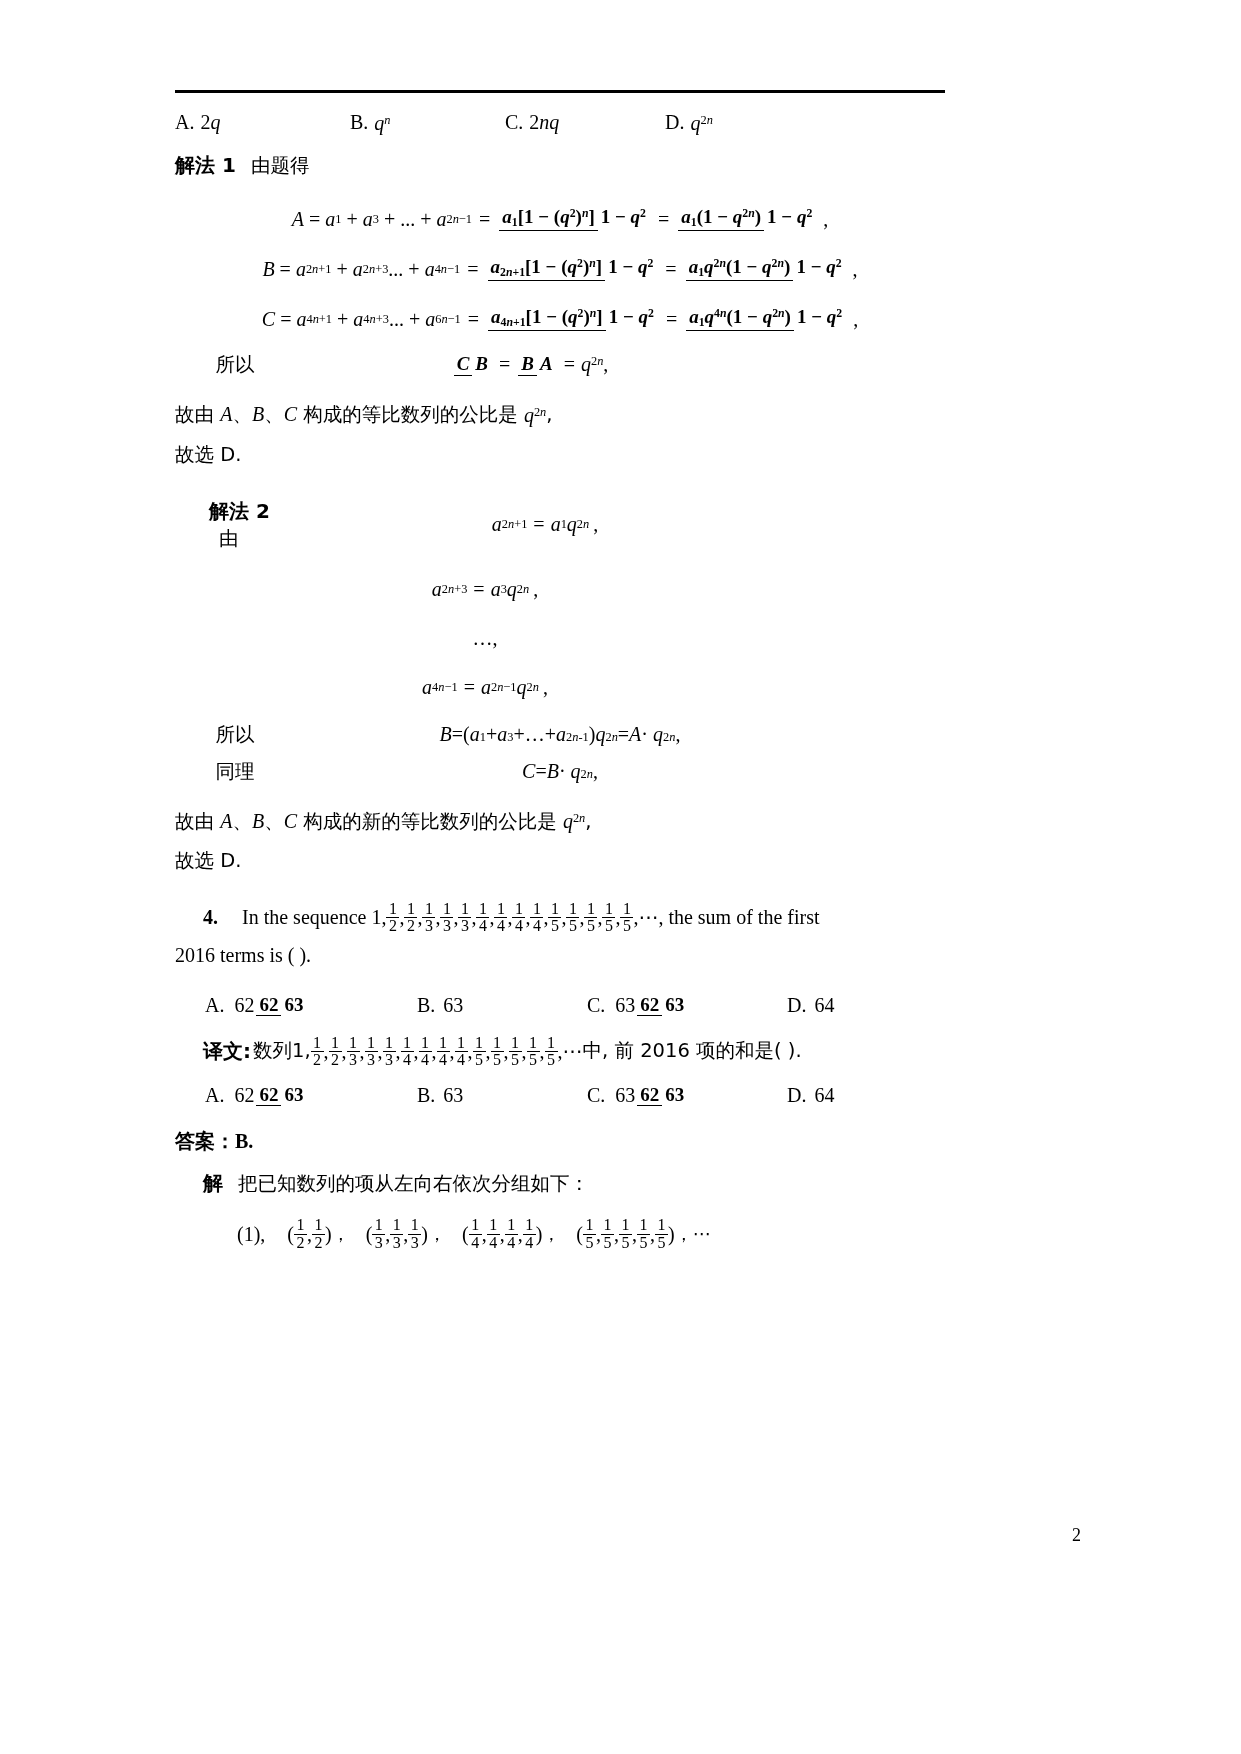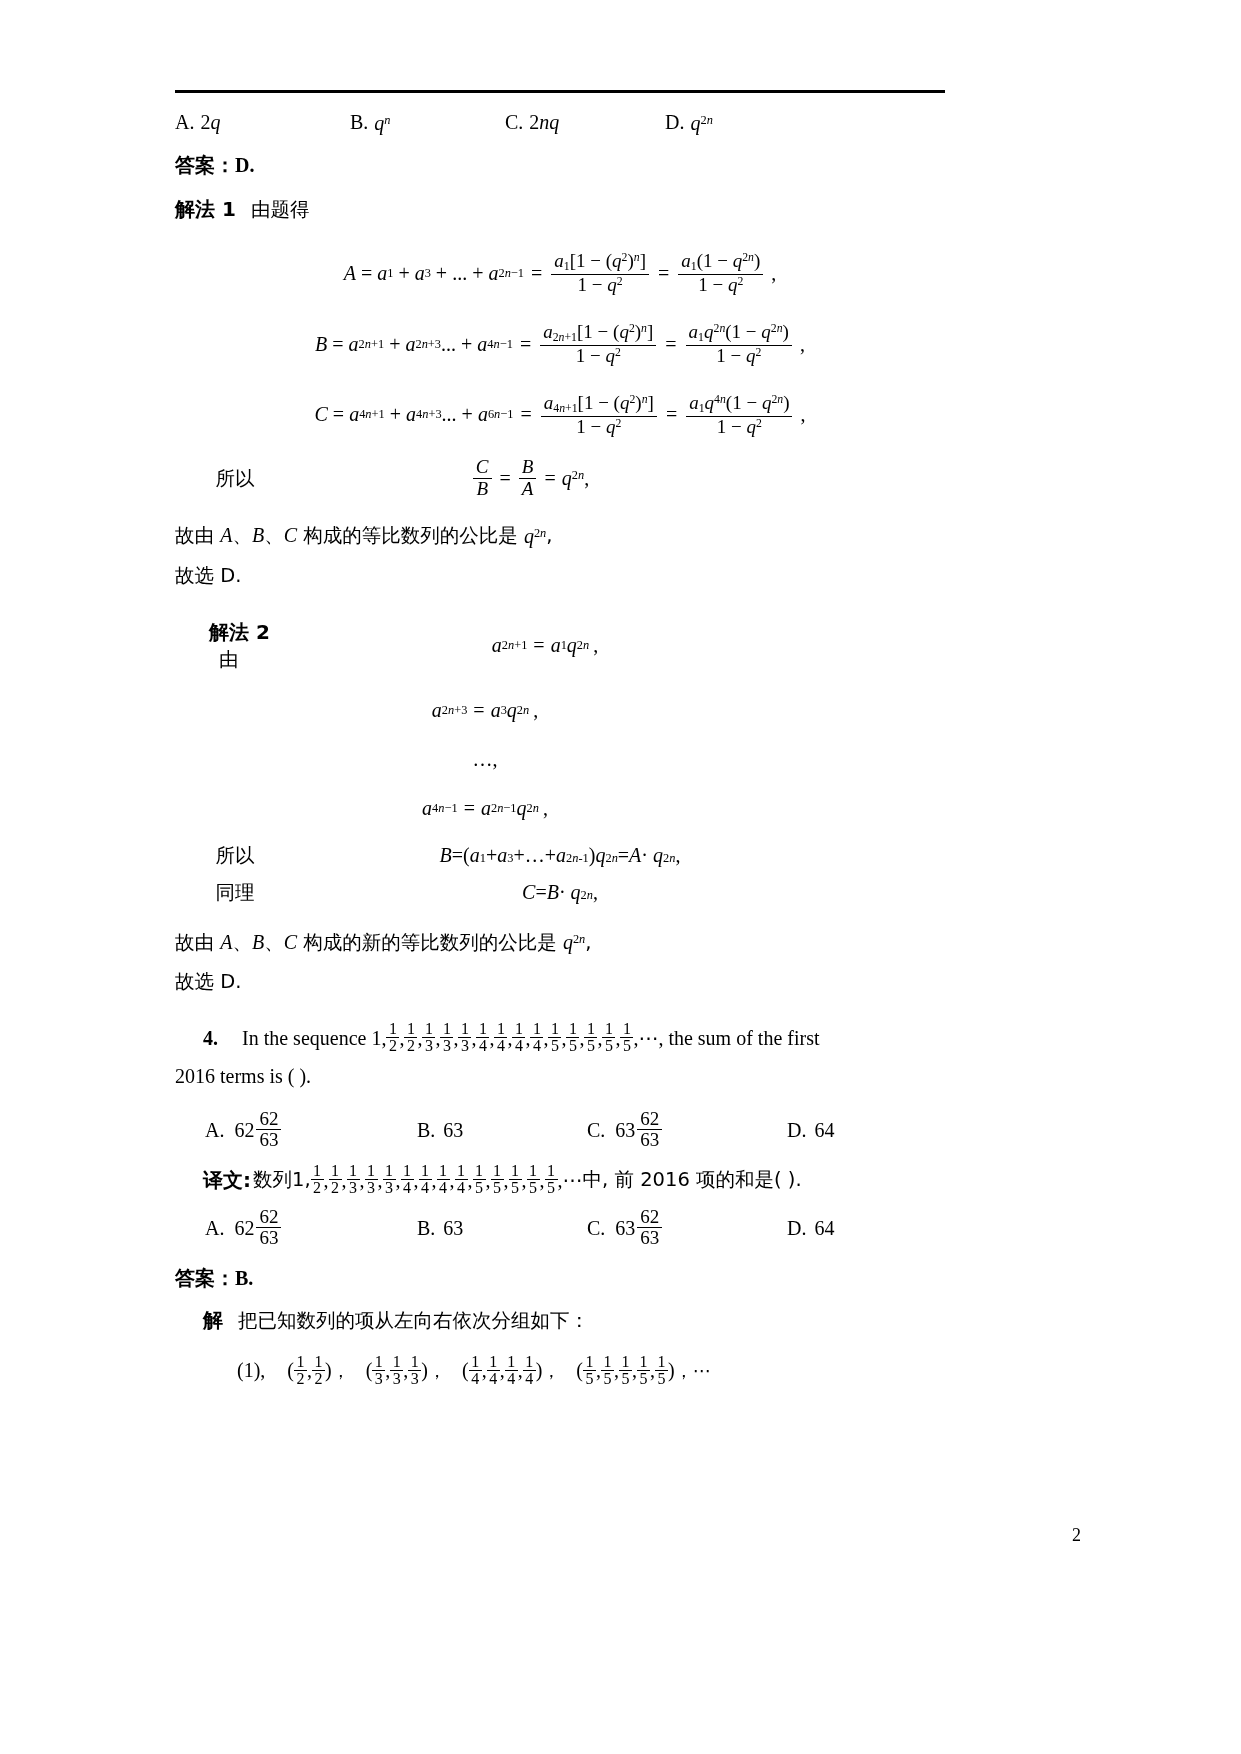--- a/index.html
+++ b/index.html
@@ -59,26 +59,26 @@
   }
   .options .opt { display: flex; align-items: center; }
   
   .m { font-family: "Liberation Serif", "DejaVu Serif", serif; font-style: italic; }
   .up { font-style: normal; }
   sub { font-size: 0.62em; font-style: normal; vertical-align: -0.28em; }
   sup { font-size: 0.62em; vertical-align: 0.52em; }
   sub i, sup i { font-style: italic; }
   .frac {
     display: inline-flex;
-    flex-direction: column;
     vertical-align: middle;
     text-align: center;
     margin: 0 2px;
     line-height: 1.08;
     font-size: 0.95em;
+    font-weight: bold;
   }
   .frac > .num { border-bottom: 1.3px solid #000; padding: 0 3px; }
   .frac > .den { padding: 0 3px; }
   .seqfrac {
     display: inline-flex;
     flex-direction: column;
     vertical-align: middle;
     text-align: center;
     line-height: 1.02;
     font-size: 0.8em;
@@ -121,23 +121,20 @@
       <div class="opt" style="width:160px;">
         <span>C.</span>
         <span style="margin-left:6px;"><span class="up">2</span><i>nq</i></span>
       </div>
       <div class="opt">
         <span>D.</span>
         <span style="margin-left:6px;"><i>q</i><sup>2<i>n</i></sup></span>
       </div>
     </div>
 
-    <div class="row spaced">
-      <span class="cn-b">答案：</span><span class="bold">D.</span>
-    </div>
 
     <div class="row spaced">
       <span class="cn-b">解法 1</span>
       <span class="cn" style="margin-left:10px;">由题得</span>
     </div>
 
     <div class="mathline" style="margin-top:22px;">
       <span class="eqline" style="justify-content:center;">
         <span class="m">A</span>
         <span class="up" style="margin:0 5px;">=</span>

